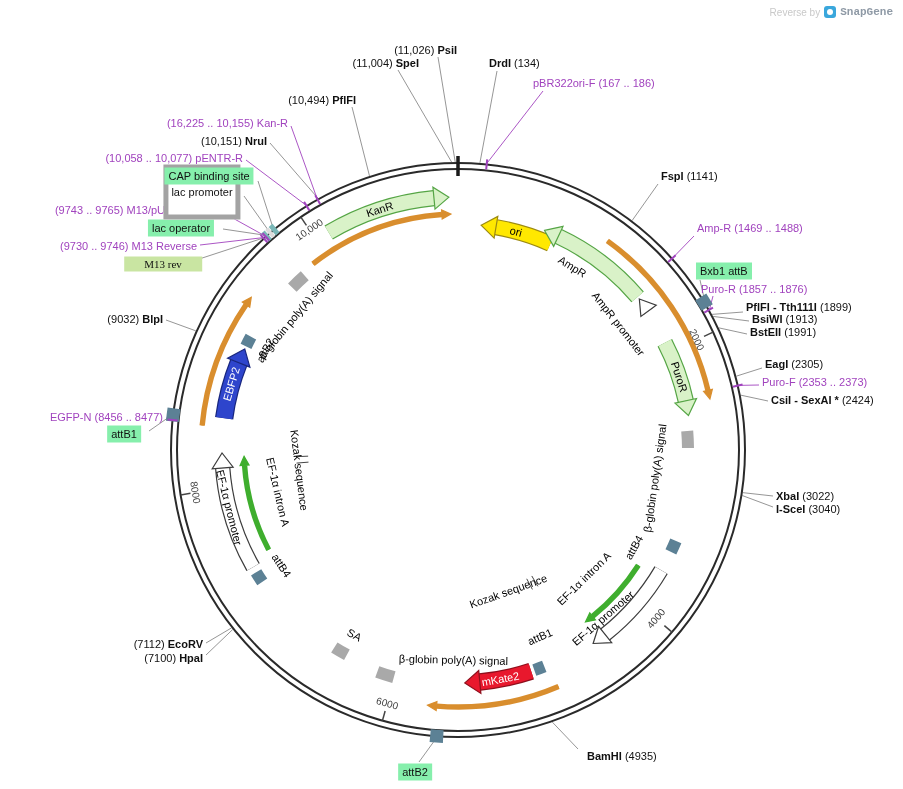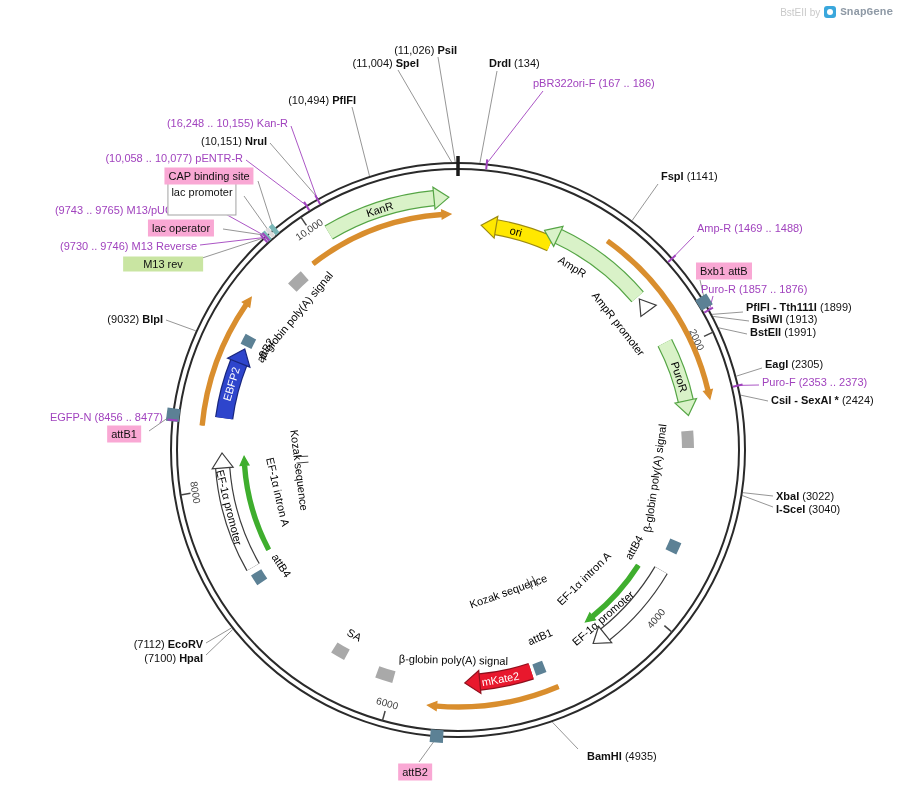--- a/index.html
+++ b/index.html
@@ -4,23 +4,23 @@
 <style>
   html,body{margin:0;padding:0;background:#fff;}
   body{width:903px;height:789px;overflow:hidden;font-family:"Liberation Sans",sans-serif;}
   .stage{position:relative;width:903px;height:789px;background:#fff;}
   #plasmid-svg{position:absolute;left:0;top:0;}
   #plasmid-svg text{font-family:"Liberation Sans",sans-serif;}
   #labels{position:absolute;left:0;top:0;width:776px;height:789px;}
   .callout{position:absolute;font-size:11px;line-height:13px;white-space:nowrap;color:#111;}
   .callout b{font-weight:bold;}
   .callout.purple{color:#A143BE;}
-  .tag-teal{background:#f9a8d4;padding:2px 4px;}
-  .tag-green{background:#c9e5a2;padding:1px 20px;}
-  .tag-white{background:#ffffff;border:1px solid #a3a3a3;padding:16px 3px;}
+  .tag-teal{background:#86efac;padding:2px 4px;}
+  .tag-green{background:#c9e5a2;padding:1px 20px;font-family:Liberation Serif, serif;}
+  .tag-white{background:#ffffff;border:5px solid #a3a3a3;padding:16px 3px;}
   .center-title{position:absolute;left:458px;top:454px;transform:translate(-50%,-50%);text-align:center;}
   .pname{font-weight:bold;font-size:13px;color:#000;}
   .psize{font-size:11px;color:#000;margin-top:2px;}
   .watermark{position:absolute;top:6px;right:10px;font-size:10px;color:#c9c9c9;display:flex;align-items:center;gap:4px;}
   .wm-logo{display:inline-block;width:12px;height:12px;border-radius:3px;background:#3aa7dc;position:relative;}
   .wm-logo::after{content:"";position:absolute;left:3px;top:3px;width:6px;height:6px;border-radius:50%;background:#fff;}
   .wm-brand{color:#8f9aa6;font-weight:bold;font-size:11px;font-family:Liberation Mono, monospace;}
 </style>
 </head>
 <body>
@@ -206,21 +206,21 @@
       <div class="callout tag-teal" style="left: 124px; top: 434px; transform: translate(-50%, -50%);"><span>attB1</span></div>
       <div class="callout" style="left: 163px; top: 319px; transform: translate(-100%, -50%);"><span>(9032) </span><b>BlpI</b></div>
       <div class="callout tag-green" style="left: 163px; top: 264px; transform: translate(-50%, -50%);"><span>M13 rev</span></div>
       <div class="callout purple" style="left: 197px; top: 246px; transform: translate(-100%, -50%);"><span>(9730 .. 9746) </span><span>M13 Reverse</span></div>
       <div class="callout tag-teal" style="left: 181px; top: 228px; transform: translate(-50%, -50%);"><span>lac operator</span></div>
       <div class="callout purple" style="left: 217px; top: 210px; transform: translate(-100%, -50%);"><span>(9743 .. 9765) </span><span>M13/pUC Reverse</span></div>
       <div class="callout tag-white" style="left: 202px; top: 192px; transform: translate(-50%, -50%);"><span>lac promoter</span></div>
       <div class="callout tag-teal" style="left: 209px; top: 176px; transform: translate(-50%, -50%);"><span>CAP binding site</span></div>
       <div class="callout purple" style="left: 243px; top: 158px; transform: translate(-100%, -50%);"><span>(10,058 .. 10,077) </span><span>pENTR-R</span></div>
       <div class="callout" style="left: 267px; top: 141px; transform: translate(-100%, -50%);"><span>(10,151) </span><b>NruI</b></div>
-      <div class="callout purple" style="left: 288px; top: 123px; transform: translate(-100%, -50%);"><span>(16,248 .. 10,155) </span><span>Kan-R</span></div>
+      <div class="callout purple" style="left: 288px; top: 123px; transform: translate(-100%, -50%);"><span>(16,225 .. 10,155) </span><span>Kan-R</span></div>
       <div class="callout" style="left: 356px; top: 100px; transform: translate(-100%, -50%);"><span>(10,494) </span><b>PflFI</b></div>
     </div>
   <div class="watermark">
-    <span>BstEII by</span>
+    <span>Reverse by</span>
     <span class="wm-logo"></span>
     <span class="wm-brand">SnapGene</span>
   </div>
 </div>
 
 </body></html>

